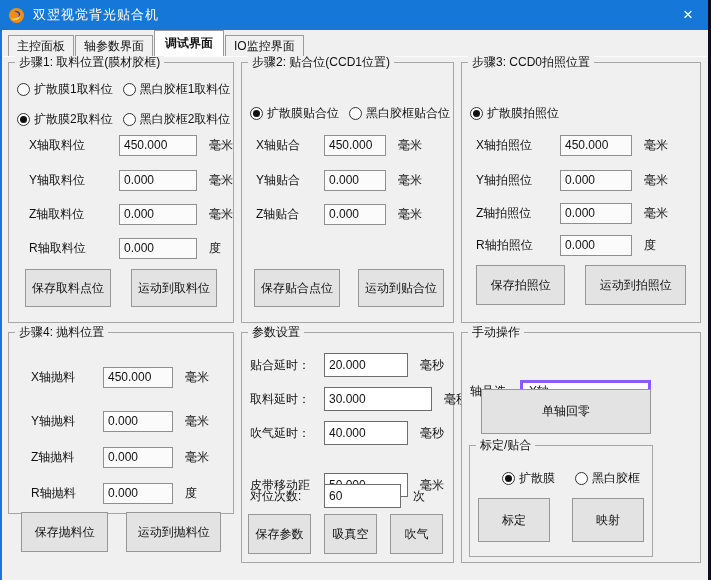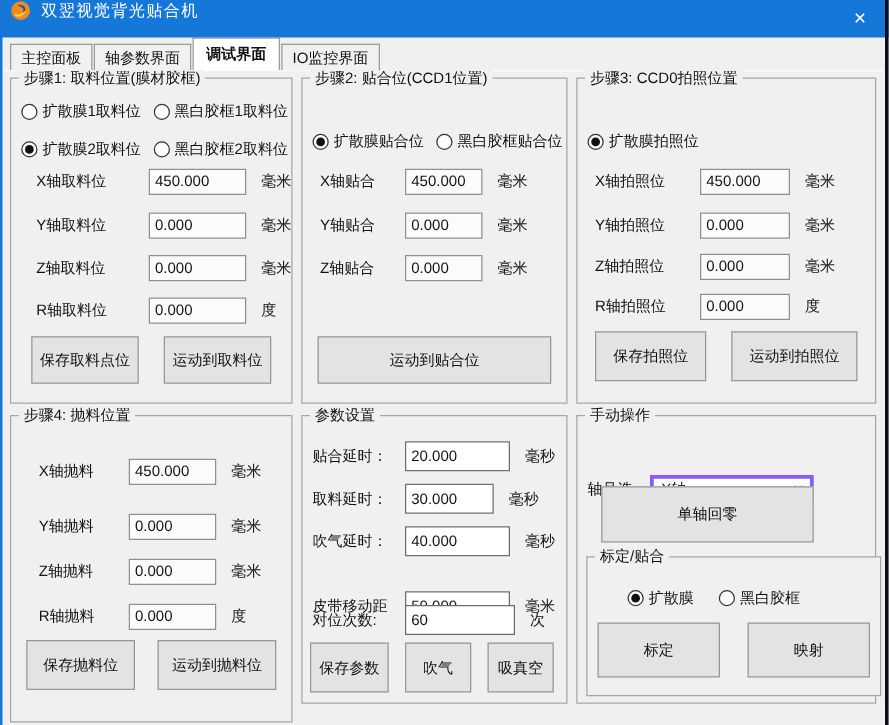--- a/index.html
+++ b/index.html
@@ -6,21 +6,21 @@
   html,body { margin:0; padding:0; }
   body {
     width:711px; height:580px; position:relative; overflow:hidden;
     background:#f0f0f0; font-family:"Liberation Sans", sans-serif; color:#111;
   }
   
   .edge-left { position:absolute; left:0; top:0; width:2px; height:100%; background:#1578d9; z-index:60; }
   .edge-right { position:absolute; right:0; top:0; width:3px; height:100%; background:#0d0d1c; z-index:60; }
   
   .titlebar { position:absolute; top:0; left:0; right:0; height:30px; background:#1578d9;
-    display:flex; align-items:flex-start; padding:0 0 0 8px; z-index:55; }
+    display:flex; align-items:center; padding:0 0 0 8px; z-index:55; }
   .app-icon { width:17px; height:17px; flex:none; }
   .win-title { color:#fff; font-size:13px; margin-left:8px; letter-spacing:1px; }
   .close-btn { margin-left:auto; color:#fff; font-size:17px; width:46px; height:30px;
     display:flex; align-items:center; justify-content:center; }
   
   .tabs { position:absolute; top:30px; left:0; right:0; height:26px; background:#f0f0f0;
     display:flex; align-items:flex-end; padding-left:8px; z-index:5; }
   .tab { height:21px; padding:0 8px; font-size:12px; display:flex; align-items:center;
     background:#f1f1f1; border:1px solid #9b9b9b; border-bottom:none; margin-right:1px;
     position:relative; white-space:nowrap; }
@@ -142,20 +142,21 @@
     <span class="flabel" style="width:68px">Y轴贴合</span>
     <input class="tbox" style="width: 62px;" value="0.000">
     <span class="unit">毫米</span>
   </div>
   <div class="row" style="top:139px; left:14px;">
     <span class="flabel" style="width:68px">Z轴贴合</span>
     <input class="tbox" style="width: 62px;" value="0.000">
     <span class="unit">毫米</span>
   </div>
   <div class="btn-row" style="top:206px; left:12px; right:12px; height:38px; gap:18px;">
+    <button class="btn" style="flex:1">保存贴合点位</button>
     <button class="btn" style="flex:1">运动到贴合位</button>
   </div>
 </div>
 
 <div class="panel" style="left:461px; top:62px; width:240px; height:261px;">
   <span class="panel-title">步骤3: CCD0拍照位置</span>
   <div class="row" style="top:38px; left:8px; gap:22px;">
     <label class="radio-item">
       <span class="radio checked"></span>
       <span>扩散膜拍照位</span>
@@ -180,21 +181,21 @@
     <span class="flabel" style="width:84px">R轴拍照位</span>
     <input class="tbox" style="width: 72px;" value="0.000">
     <span class="unit">度</span>
   </div>
   <div class="btn-row" style="top:202px; left:14px; right:14px; height:40px; gap:20px;">
     <button class="btn" style="flex:1">保存拍照位</button>
     <button class="btn" style="flex:1.15">运动到拍照位</button>
   </div>
 </div>
 
-<div class="panel" style="left:8px; top:332px; width:226px; height:246px;">
+<div class="panel" style="left:8px; top:332px; width:226px; height:182px;">
   <span class="panel-title">步骤4: 抛料位置</span>
   <div class="row" style="top:32px; left:22px;justify-content:flex-end;">
     <span class="flabel" style="width:72px">X轴抛料</span>
     <input class="tbox" style="width: 70px;" value="450.000">
     <span class="unit">毫米</span>
   </div>
   <div class="row" style="top:76px; left:22px;">
     <span class="flabel" style="width:72px">Y轴抛料</span>
     <input class="tbox" style="width: 70px;" value="0.000">
     <span class="unit">毫米</span>
@@ -217,56 +218,56 @@
 
 <div class="panel" style="left:241px; top:332px; width:213px; height:231px;">
   <span class="panel-title">参数设置</span>
   <div class="row" style="top:20px; left:8px;">
     <span class="flabel" style="width:74px">贴合延时：</span>
     <input class="tbox white" style="width: 84px;" value="20.000">
     <span class="unit">毫秒</span>
   </div>
   <div class="row" style="top:54px; left:8px;">
     <span class="flabel" style="width:74px">取料延时：</span>
-    <input class="tbox white" style="width: 71px;" value="30.000">
+    <input class="tbox white" style="width: 108px;" value="30.000">
     <span class="unit">毫秒</span>
   </div>
   <div class="row" style="top:88px; left:8px;">
     <span class="flabel" style="width:74px">吹气延时：</span>
     <input class="tbox white" style="width: 84px;" value="40.000">
     <span class="unit">毫秒</span>
   </div>
   <div class="row" style="top:120px; left:8px;margin-top:20px;">
     <span class="flabel" style="width:74px">皮带移动距</span>
     <input class="tbox white" style="width: 84px;" value="50.000">
     <span class="unit">毫米</span>
   </div>
   <div class="row" style="top:151px; left:8px;">
     <span class="flabel" style="width:74px">对位次数:</span>
-    <input class="tbox white" style="width: 88px;" value="60">
+    <input class="tbox white" style="width: 77px;" value="60">
     <span class="unit">次</span>
   </div>
   <div class="btn-row" style="top:181px; left:6px; right:10px; height:40px; gap:13px;">
     <button class="btn" style="flex:1.25">保存参数</button>
+    <button class="btn" style="flex:1">吸真空</button>
     <button class="btn" style="flex:1">吹气</button>
-    <button class="btn" style="flex:1">吸真空</button>
   </div>
 </div>
 
 <div class="panel" style="left:461px; top:332px; width:240px; height:231px;">
   <span class="panel-title">手动操作</span>
   <div class="row" style="top:22px; left:8px;margin-top:24px;">
     <span class="flabel" style="width:50px">轴号选</span>
     <div class="combo" style="width:131px">
       <span>X轴</span>
       <span class="chev">∨</span>
     </div>
   </div>
   <button class="btn" style="position:absolute; top:56px; left:19px; width:170px; height:45px;">单轴回零</button>
-  <div class="inner-panel" style="left:7px; top:112px; width:236px; height:112px;">
+  <div class="inner-panel" style="left:7px; top:112px; width:184px; height:112px;">
     <span class="panel-title">标定/贴合</span>
     <div class="row" style="top:20px; left:32px; gap:20px;">
       <label class="radio-item">
         <span class="radio checked"></span>
         <span>扩散膜</span>
       </label>
       <label class="radio-item">
         <span class="radio"></span>
         <span>黑白胶框</span>
       </label>

